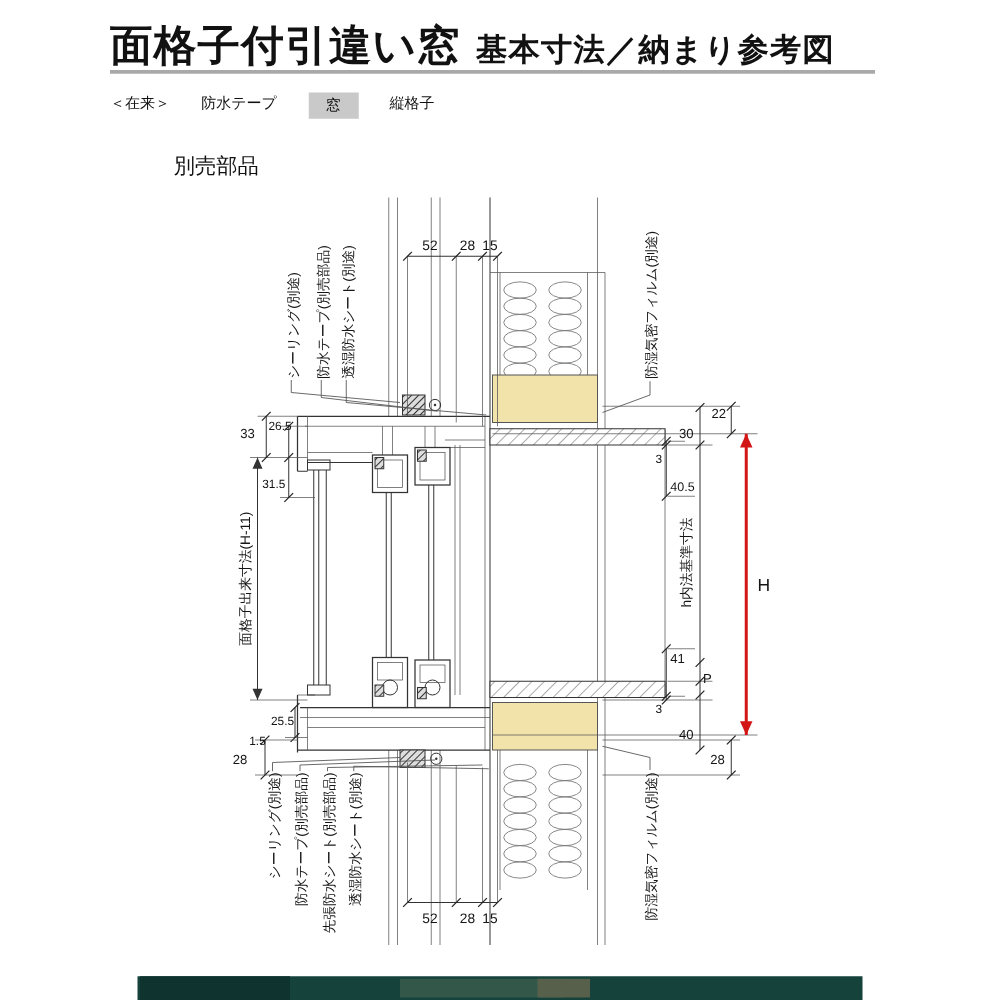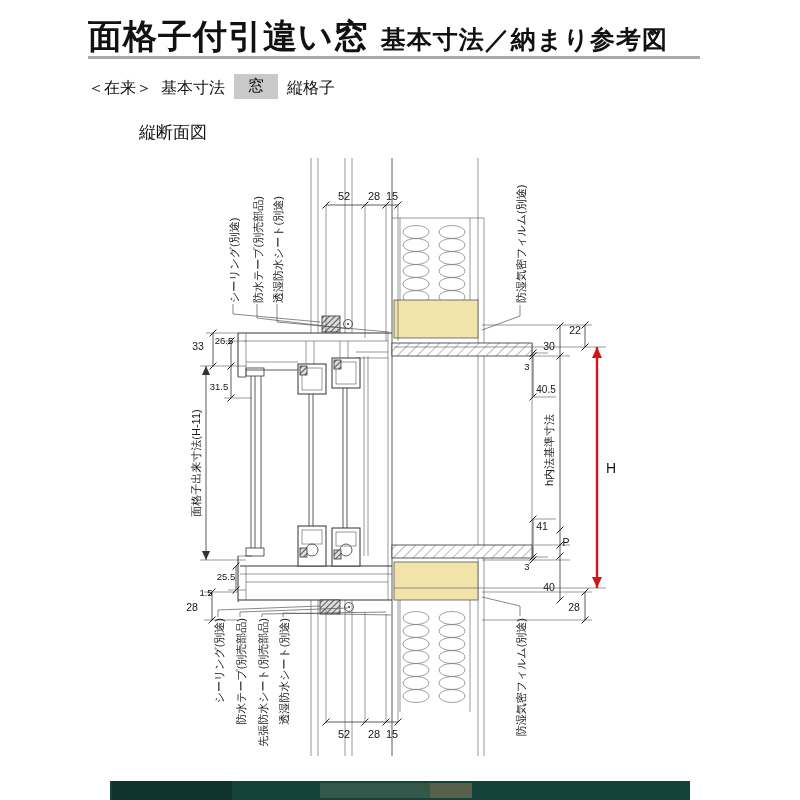--- a/index.html
+++ b/index.html
@@ -2,21 +2,21 @@
 <html><head>
 <meta charset="utf-8">
 <style>
   html,body{margin:0;padding:0;background:#fff;}
   .page{position:relative;width:800px;height:800px;background:#fff;overflow:hidden;
         font-family:"Liberation Sans",sans-serif;color:#111;}
   .title-row{position:absolute;left:88px;top:14px;white-space:nowrap;}
   .t-main{font-size:34px;font-weight:bold;letter-spacing:1px;}
   .t-sub{font-size:25px;font-weight:bold;margin-left:12px;letter-spacing:1px;text-align:right;}
   .rule{position:absolute;left:88px;top:56px;width:612px;height:3px;background:#a9a9a9;}
-  .spec-row{position:absolute;left:88px;top:74px;font-size:16px;display:flex;align-items:flex-end;gap:9px;}
+  .spec-row{position:absolute;left:88px;top:74px;font-size:12px;display:flex;align-items:flex-start;gap:25px;}
   .hl{background:#c9c9c9;padding:2px 14px;}
   .section-label{position:absolute;left:139px;top:121px;font-size:17px;}
   svg{position:absolute;left:0;top:0;}
   svg text{font-family:"Liberation Sans",sans-serif;fill:#151515;font-size:11px;}
   .t95{font-size:9.5px;}.t10{font-size:10px;}.t105{font-size:10.5px;}.t14{font-size:14px;}
   .ln{stroke:#333;stroke-width:1;fill:none;}
   .tn{stroke:#555;stroke-width:.6;fill:none;}
   .md{stroke:#333;stroke-width:.8;fill:none;}
   .tk{stroke:#222;stroke-width:1;}
   .ldr{stroke:#555;stroke-width:.7;fill:none;}
@@ -33,26 +33,26 @@
 
 <div class="page">
 
   <div class="title-row">
     <span class="t-main">面格子付引違い窓</span><span class="t-sub">基本寸法／納まり参考図</span>
   </div>
   <div class="rule"></div>
 
   <div class="spec-row">
     <span>＜在来＞</span>
-    <span>基本寸法</span>
+    <span>防水テープ</span>
     <span class="hl">窓</span>
     <span>縦格子</span>
   </div>
 
-  <div class="section-label">縦断面図</div>
+  <div class="section-label">別売部品</div>
 
   <svg width="800" height="800" viewBox="0 0 800 800">
     <defs>
       <pattern id="hatch" width="7" height="7" patternUnits="userSpaceOnUse" patternTransform="rotate(45)">
         <rect width="7" height="7" fill="#fff"></rect>
         <line x1="0" y1="0" x2="0" y2="7" stroke="#777" stroke-width="1"></line>
       </pattern>
       <pattern id="dense" width="4" height="4" patternUnits="userSpaceOnUse" patternTransform="rotate(45)">
         <rect width="4" height="4" fill="#ddd"></rect>
         <line x1="0" y1="0" x2="0" y2="4" stroke="#333" stroke-width="1.6"></line>

